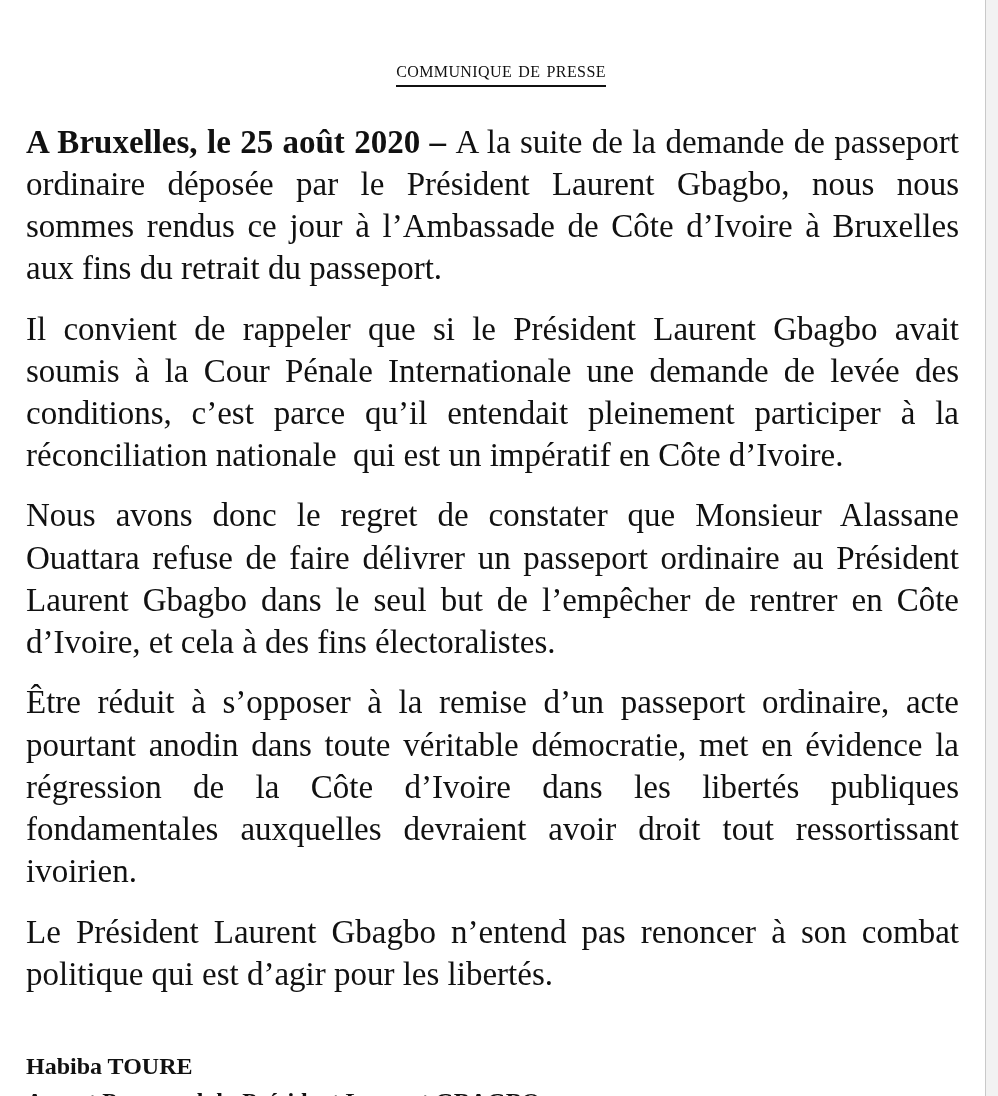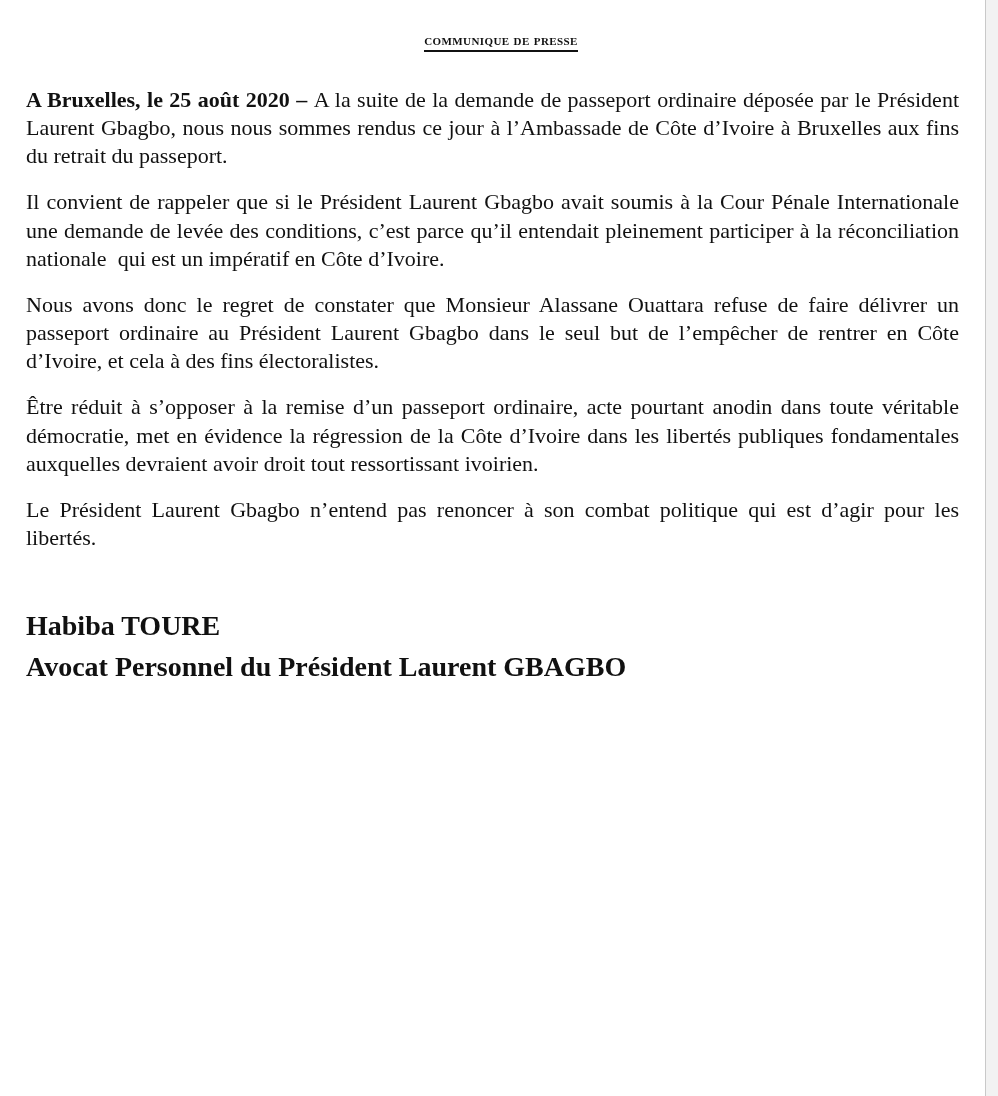--- a/index.html
+++ b/index.html
@@ -47,37 +47,37 @@
 
   .doc-body {
     position: absolute;
     left: 26px;
     top: 0;
     width: 950px;
   }
 
   .doc-title {
     text-align: center;
-    margin: 31px 0 0 0;
+    margin: 56px 0 0 0;
     padding: 0;
-    font-weight: bold;
-    font-size: 15px;
+    font-weight: normal;
+    font-size: 23px;
     letter-spacing: 0.4px;
     font-variant: small-caps;
     text-transform: lowercase;
     line-height: 1.2;
   }
   .doc-title .title-inner {
     display: inline-block;
     border-bottom: 2px solid #111111;
     padding-bottom: 1px;
   }
 
   .para {
-    font-size: 22px;
+    font-size: 33px;
     line-height: 1.28;
     text-align: justify;
     text-justify: inter-word;
     margin: 0 17px 18px 0;
     white-space: pre-wrap;
     hyphens: none;
   }
   .para:first-of-type {
     margin-top: 0;
   }
@@ -86,21 +86,21 @@
   }
 
   .paras-wrap {
     margin-top: 34px;
   }
 
   .signature {
     margin-top: 54px;
   }
   .sig-line {
-    font-size: 28px;
+    font-size: 24px;
     font-weight: bold;
     line-height: 1.45;
     text-align: left;
     white-space: pre-wrap;
   }
 </style>
 </head>
 <body>
 
 <div class="sheet">

